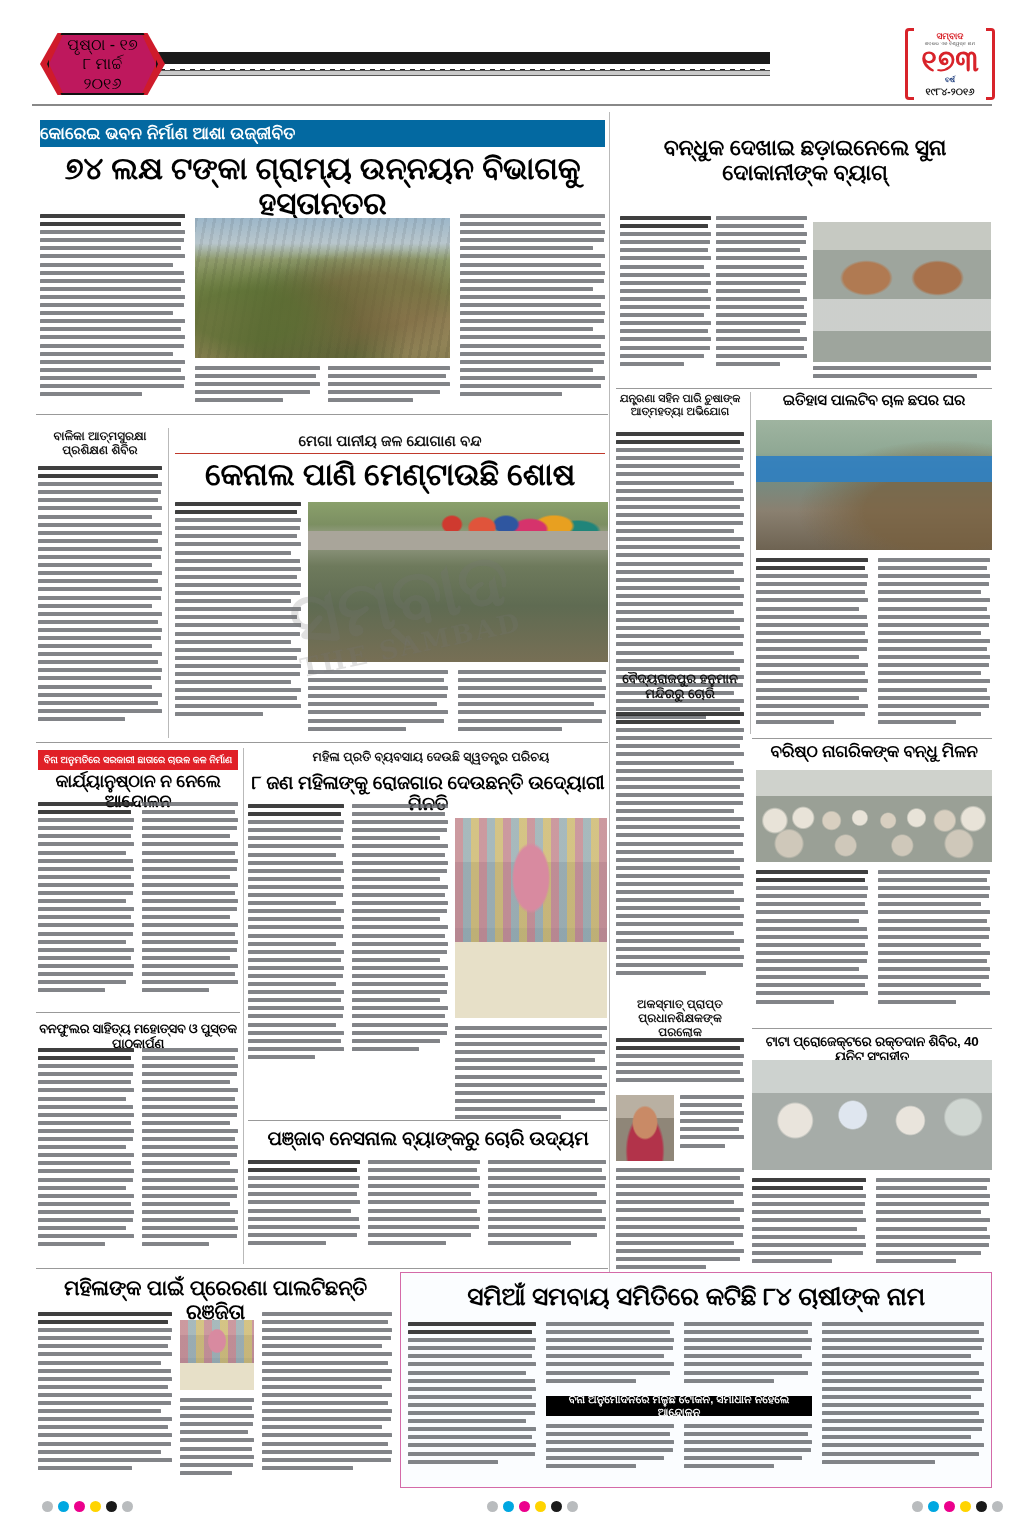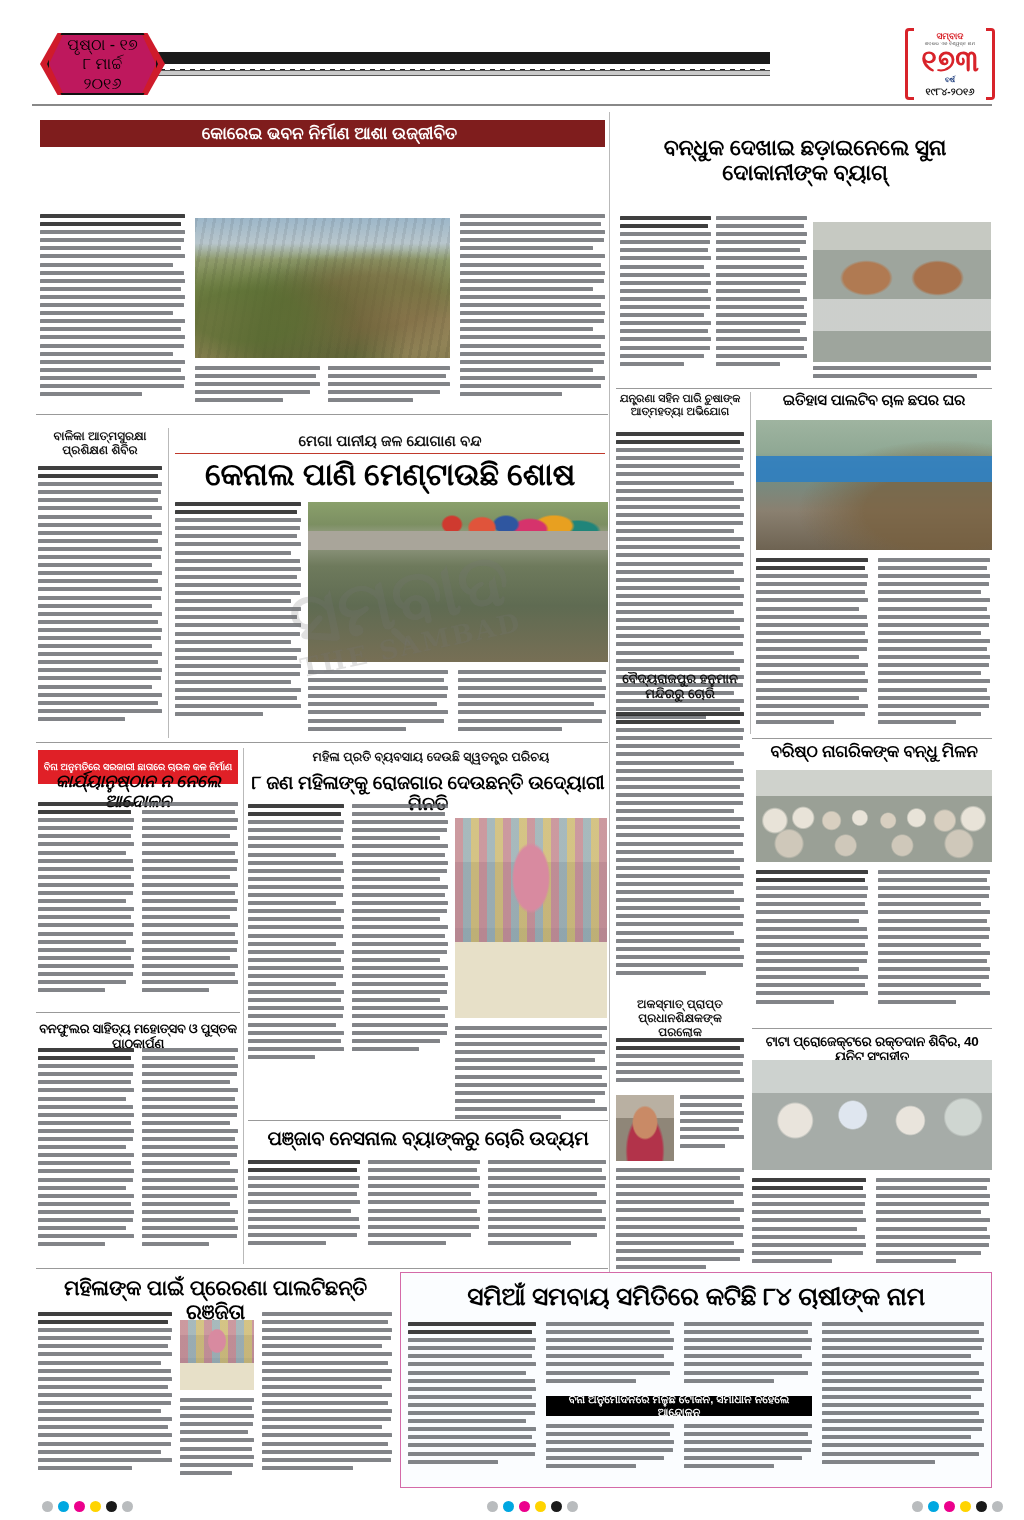--- a/index.html
+++ b/index.html
@@ -101,23 +101,23 @@
     font-size: 7px; font-weight: bold; color: #1a3a7a; }
   .logo-years { position: absolute; left: 8px; top: 60px; width: 74px; text-align: center;
     font-size: 10px; font-weight: bold; color: #111; }
   .mh-bottom {
     position: absolute; left: 32px; top: 104px; width: 960px; height: 2px; background: #888;
   }
 
   
   .blk { position: absolute; }
   .hdr-blue {
-    background: #7f1d1d; color: #fff;
+    background: #0369a1; color: #fff;
     font-weight: bold; text-align: center;
-    display: flex; align-items: center; justify-content: center; padding-left: 14px;
+    display: flex; align-items: center; justify-content: flex-start;
   }
   .hdr-red {
     background: #e02027; color: #fff;
     font-weight: bold; text-align: center;
     display: flex; align-items: center; justify-content: center;
   }
   .hdr-pink {
     background: #000000; color: #fff;
     font-weight: bold; text-align: center;
     display: flex; align-items: center; justify-content: center;
@@ -303,20 +303,21 @@
       <div class="logo-num">୧୭୩</div>
       <div class="logo-name">ବର୍ଷ</div>
       <div class="logo-years">୧୯୮୪-୨୦୧୬</div>
     </div>
     <div class="mh-bottom"></div>
   </div>
 
   <div class="blk hdr-blue" style="left:40px; top:120px; width:565px; height:27px; font-size:17px;">
     <span>କୋରେଇ ଭବନ ନିର୍ମାଣ ଆଶା ଉଜ୍ଜୀବିତ</span>
   </div>
+  <div class="blk headline" style="left:40px; top:152px; width:565px; height:42px; font-size:31px;">୭୪ ଲକ୍ଷ ଟଙ୍କା ଗ୍ରାମ୍ୟ ଉନ୍ନୟନ ବିଭାଗକୁ ହସ୍ତାନ୍ତର</div>
 
   <div class="photo ph-field" style="left:195px; top:218px; width:255px; height:140px;"></div>
 
   <div class="body-col" style="left:40px; top:214px; width:145px; height:192px;">
     <div class="tline s1 lead"></div>
       <div class="tline s2 lead"></div>
     <div class="tline s1"></div>
       <div class="tline s4"></div>
       <div class="tline s2"></div>
     <div class="tline s1"></div>
@@ -759,24 +760,24 @@
       <div class="tline s5"></div>
   </div>
 
   <div class="watermark">
     <div>ସମ୍ବାଦ</div>
     <div class="w2">THE SAMBAD</div>
   </div>
 
   <div class="hrule" style="left:36px; top:742px; width:572px;"></div>
 
-  <div class="blk hdr-red" style="left:38px; top:750px; width:200px; height:34px; font-size:9.5px;">
+  <div class="blk hdr-red" style="left:38px; top:750px; width:200px; height:20px; font-size:9.5px;">
     <span>ବିନା ଅନୁମତିରେ ସରକାରୀ ଛାତାରେ ଚାଉଳ କଳ ନିର୍ମାଣ</span>
   </div>
-  <div class="blk headline" style="left:38px; top:772px; width:200px; height:24px; font-size:17.5px;font-style:italic;">କାର୍ଯ୍ୟାନୁଷ୍ଠାନ ନ ନେଲେ ଆନ୍ଦୋଳନ</div>
+  <div class="blk headline" style="left:38px; top:772px; width:200px; height:24px; font-size:17.5px;">କାର୍ଯ୍ୟାନୁଷ୍ଠାନ ନ ନେଲେ ଆନ୍ଦୋଳନ</div>
   <div class="body-col" style="left:38px; top:802px; width:96px; height:205px;">
     <div class="tline s1 lead"></div>
       <div class="tline s2 lead"></div>
     <div class="tline s1"></div>
       <div class="tline s4"></div>
       <div class="tline s2"></div>
     <div class="tline s1"></div>
       <div class="tline s3"></div>
       <div class="tline s4"></div>
     <div class="tline s1"></div>

